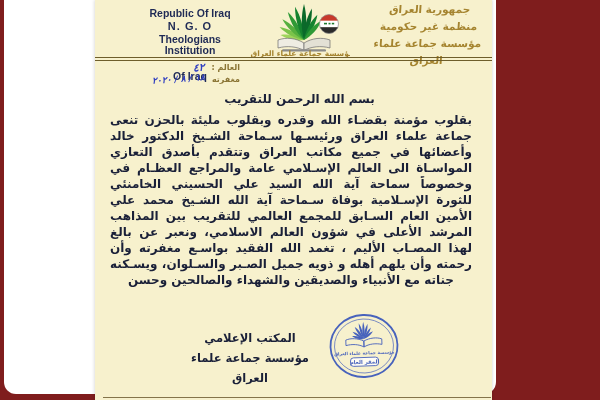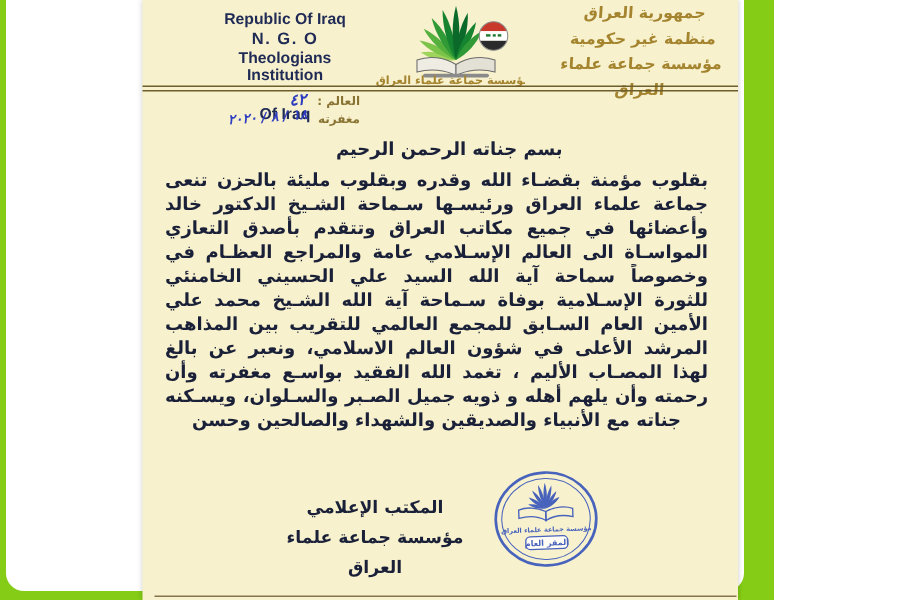--- a/index.html
+++ b/index.html
@@ -1,16 +1,16 @@
 <!DOCTYPE html>
 <html><head>
 <meta charset="utf-8">
 <style>
   html,body{margin:0;padding:0;}
-  .page{position:relative;width:516px;height:400px;background:#84cc16;overflow:hidden;
+  .page{position:relative;width:600px;height:400px;background:#7f1d1d;overflow:hidden;
         font-family:"DejaVu Sans",sans-serif;}
   .canvas-panel{position:absolute;left:4px;top:-14px;width:492px;height:408px;
         background:#ffffff;border-radius:12px;}
   .document{position:absolute;left:95px;top:0;width:397px;height:400px;
         background:#f7f1cd;box-shadow:-1px 0 3px rgba(0,0,0,0.12),1px 0 2px rgba(0,0,0,0.08);}
   
   .hdr-en{position:absolute;left:40px;top:8px;width:110px;text-align:center;
         font-family:"Liberation Sans",sans-serif;color:#1f2a55;line-height:11px;}
   .hdr-en .l1{font-size:10.5px;font-weight:bold;}
   .hdr-en .l2{font-size:11px;font-weight:bold;letter-spacing:1px;margin-top:2px;}
@@ -106,21 +106,21 @@
       <div class="ref-row">
         <span class="ref-label">العالم :</span>
         <span class="hand">٤٢</span>
       </div>
       <div class="ref-row">
         <span class="ref-label">مغفرته</span>
         <span class="hand date" dir="rtl">١٨ / ٨ / ٢٠٢٠</span>
       </div>
     </div>
 
-    <div class="basmala" lang="ar">بسم جناته الرحمن الرحيم</div>
+    <div class="basmala" lang="ar">بسم الله الرحمن للتقريب</div>
 
     <div class="body-text" lang="ar">
       <div class="body-line">بقلوب مؤمنة بقضـاء الله وقدره وبقلوب مليئة بالحزن تنعى مؤسـسـة</div>
       <div class="body-line">جماعة علماء العراق ورئيسـها سـماحة الشـيخ الدكتور خالد الملا</div>
       <div class="body-line">وأعضائها في جميع مكاتب العراق وتتقدم بأصدق التعازي القلبية وعظيم</div>
       <div class="body-line">المواسـاة الى العالم الإسـلامي عامة والمراجع العظـام في كل مكـان</div>
       <div class="body-line">وخصوصاً سماحة آية الله السيد علي الحسيني الخامنئي المرشد الأعلى</div>
       <div class="body-line">للثورة الإسـلامية بوفاة سـماحة آية الله الشـيخ محمد علي التسـخيري</div>
       <div class="body-line">الأمين العام السـابق للمجمع العالمي للتقريب بين المذاهب ومسـتشـار</div>
       <div class="body-line">المرشد الأعلى في شؤون العالم الاسلامي، ونعبر عن بالغ حزننا وأسفنا</div>

